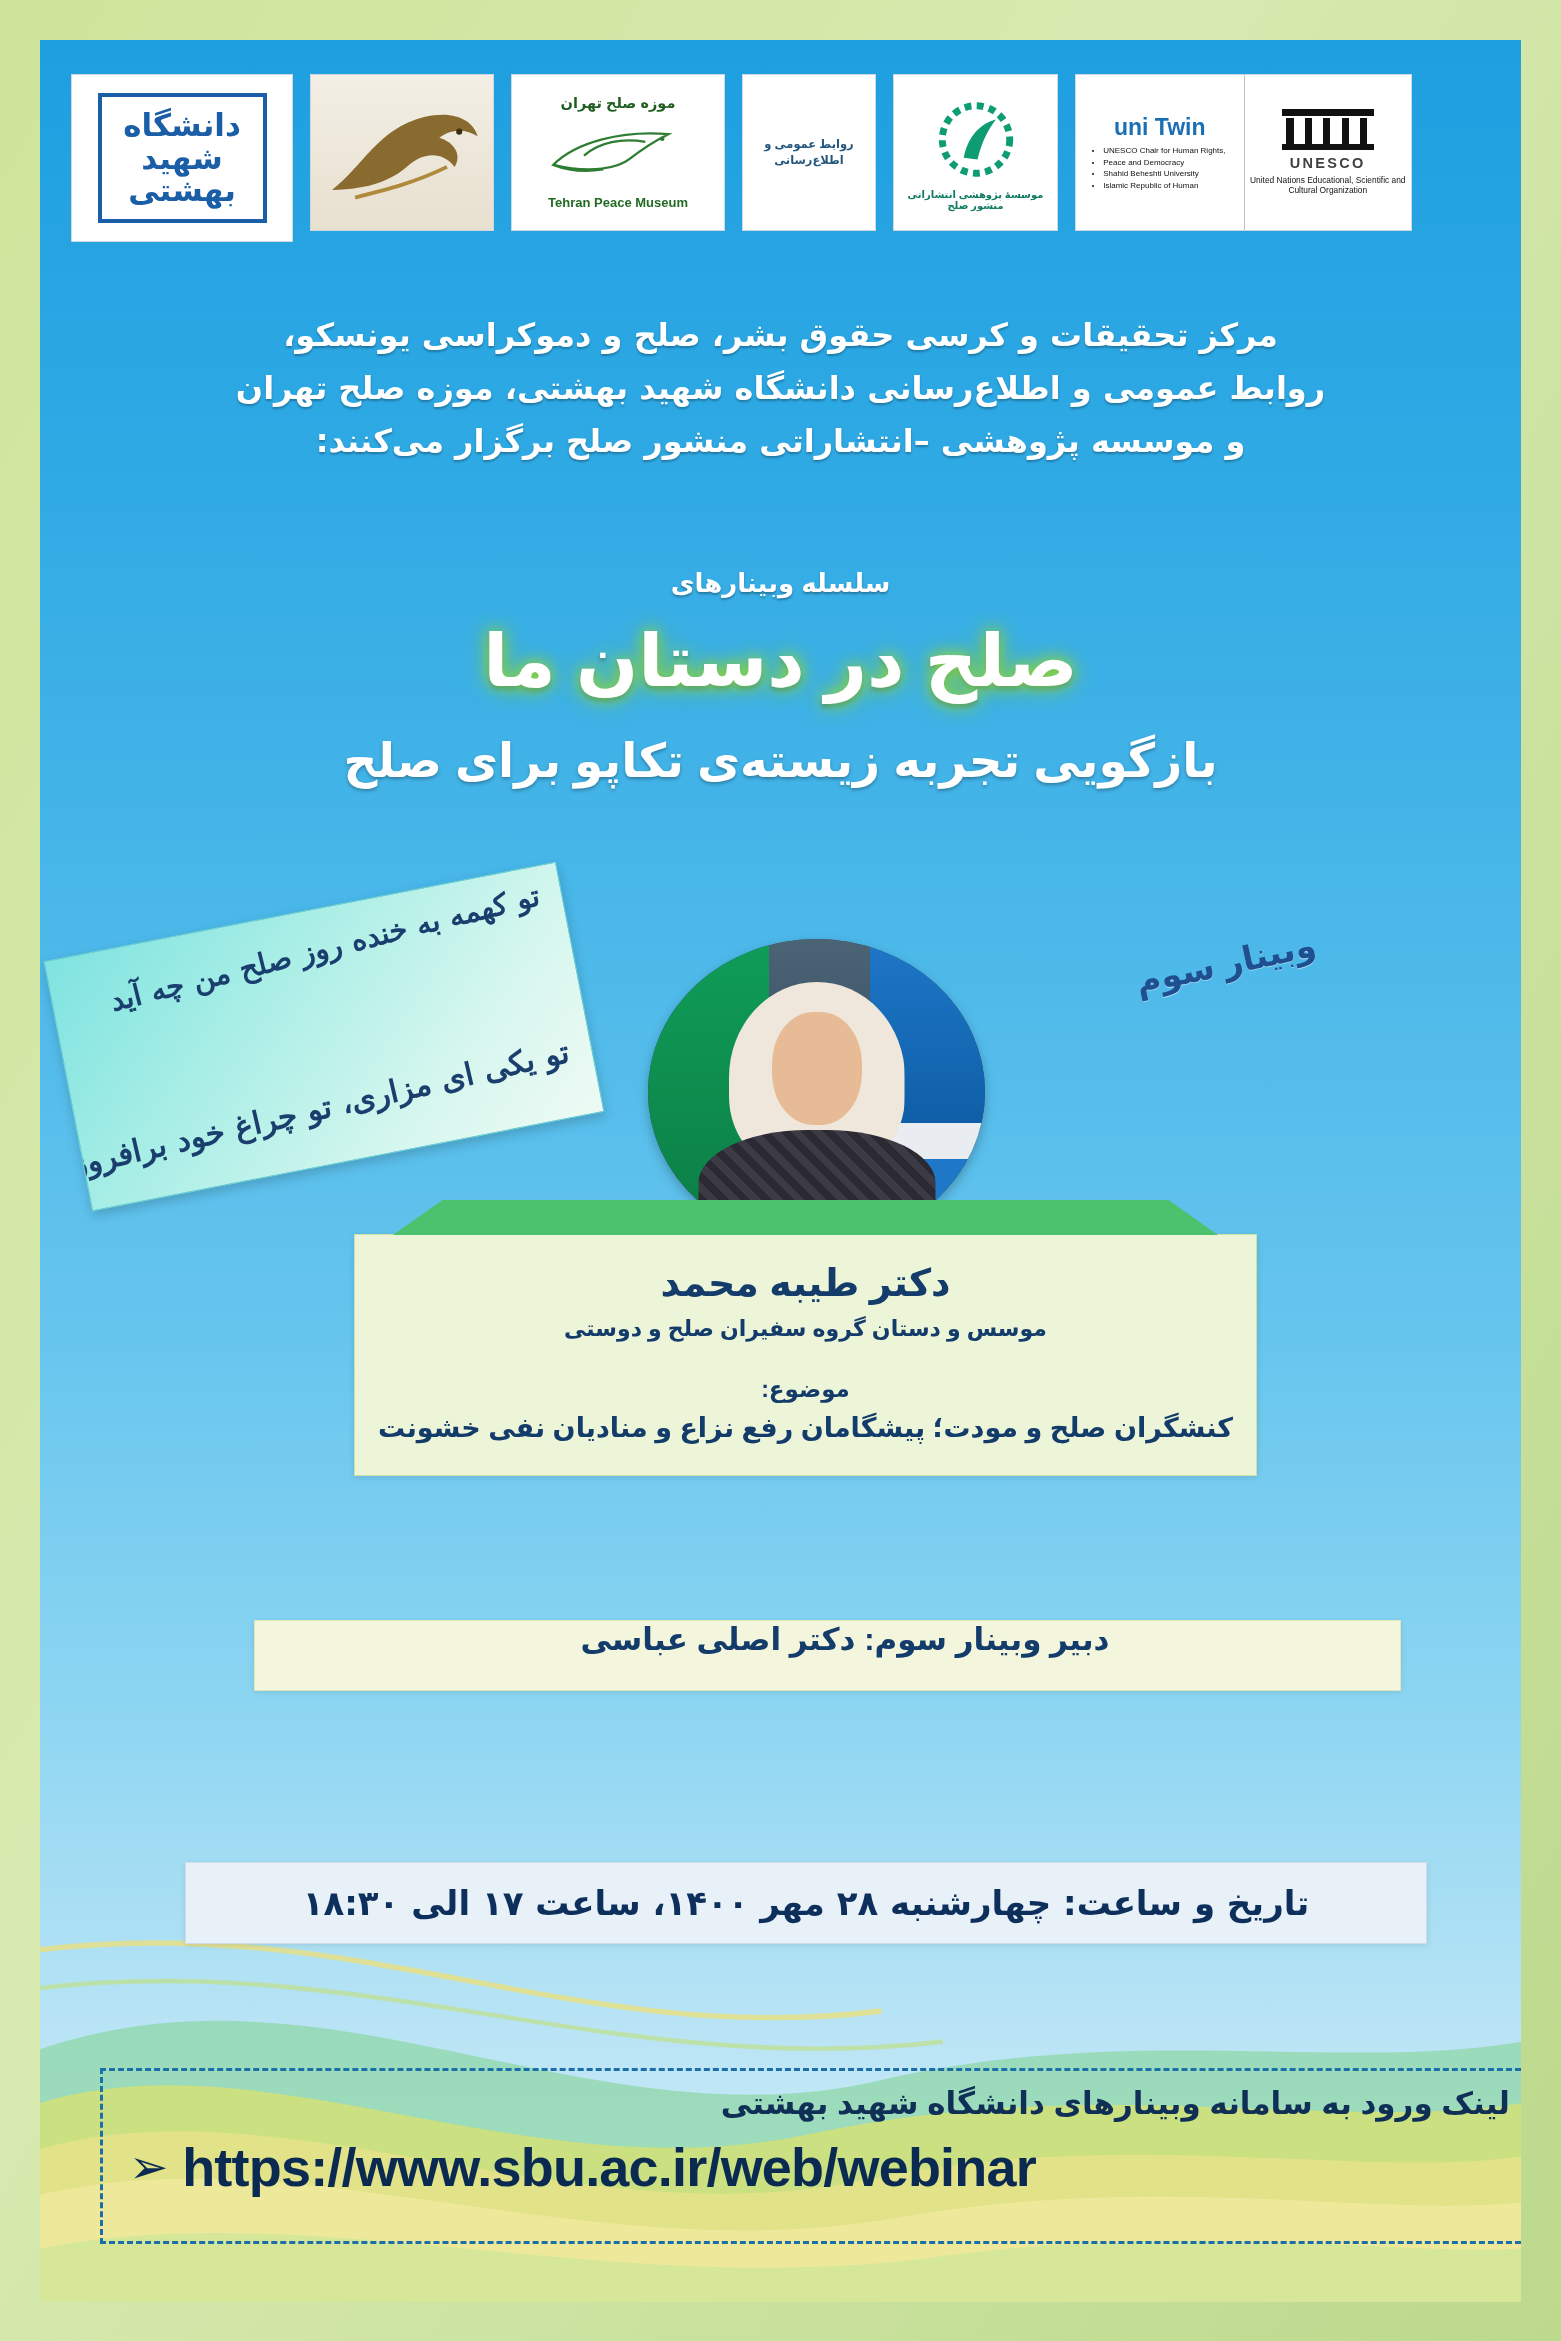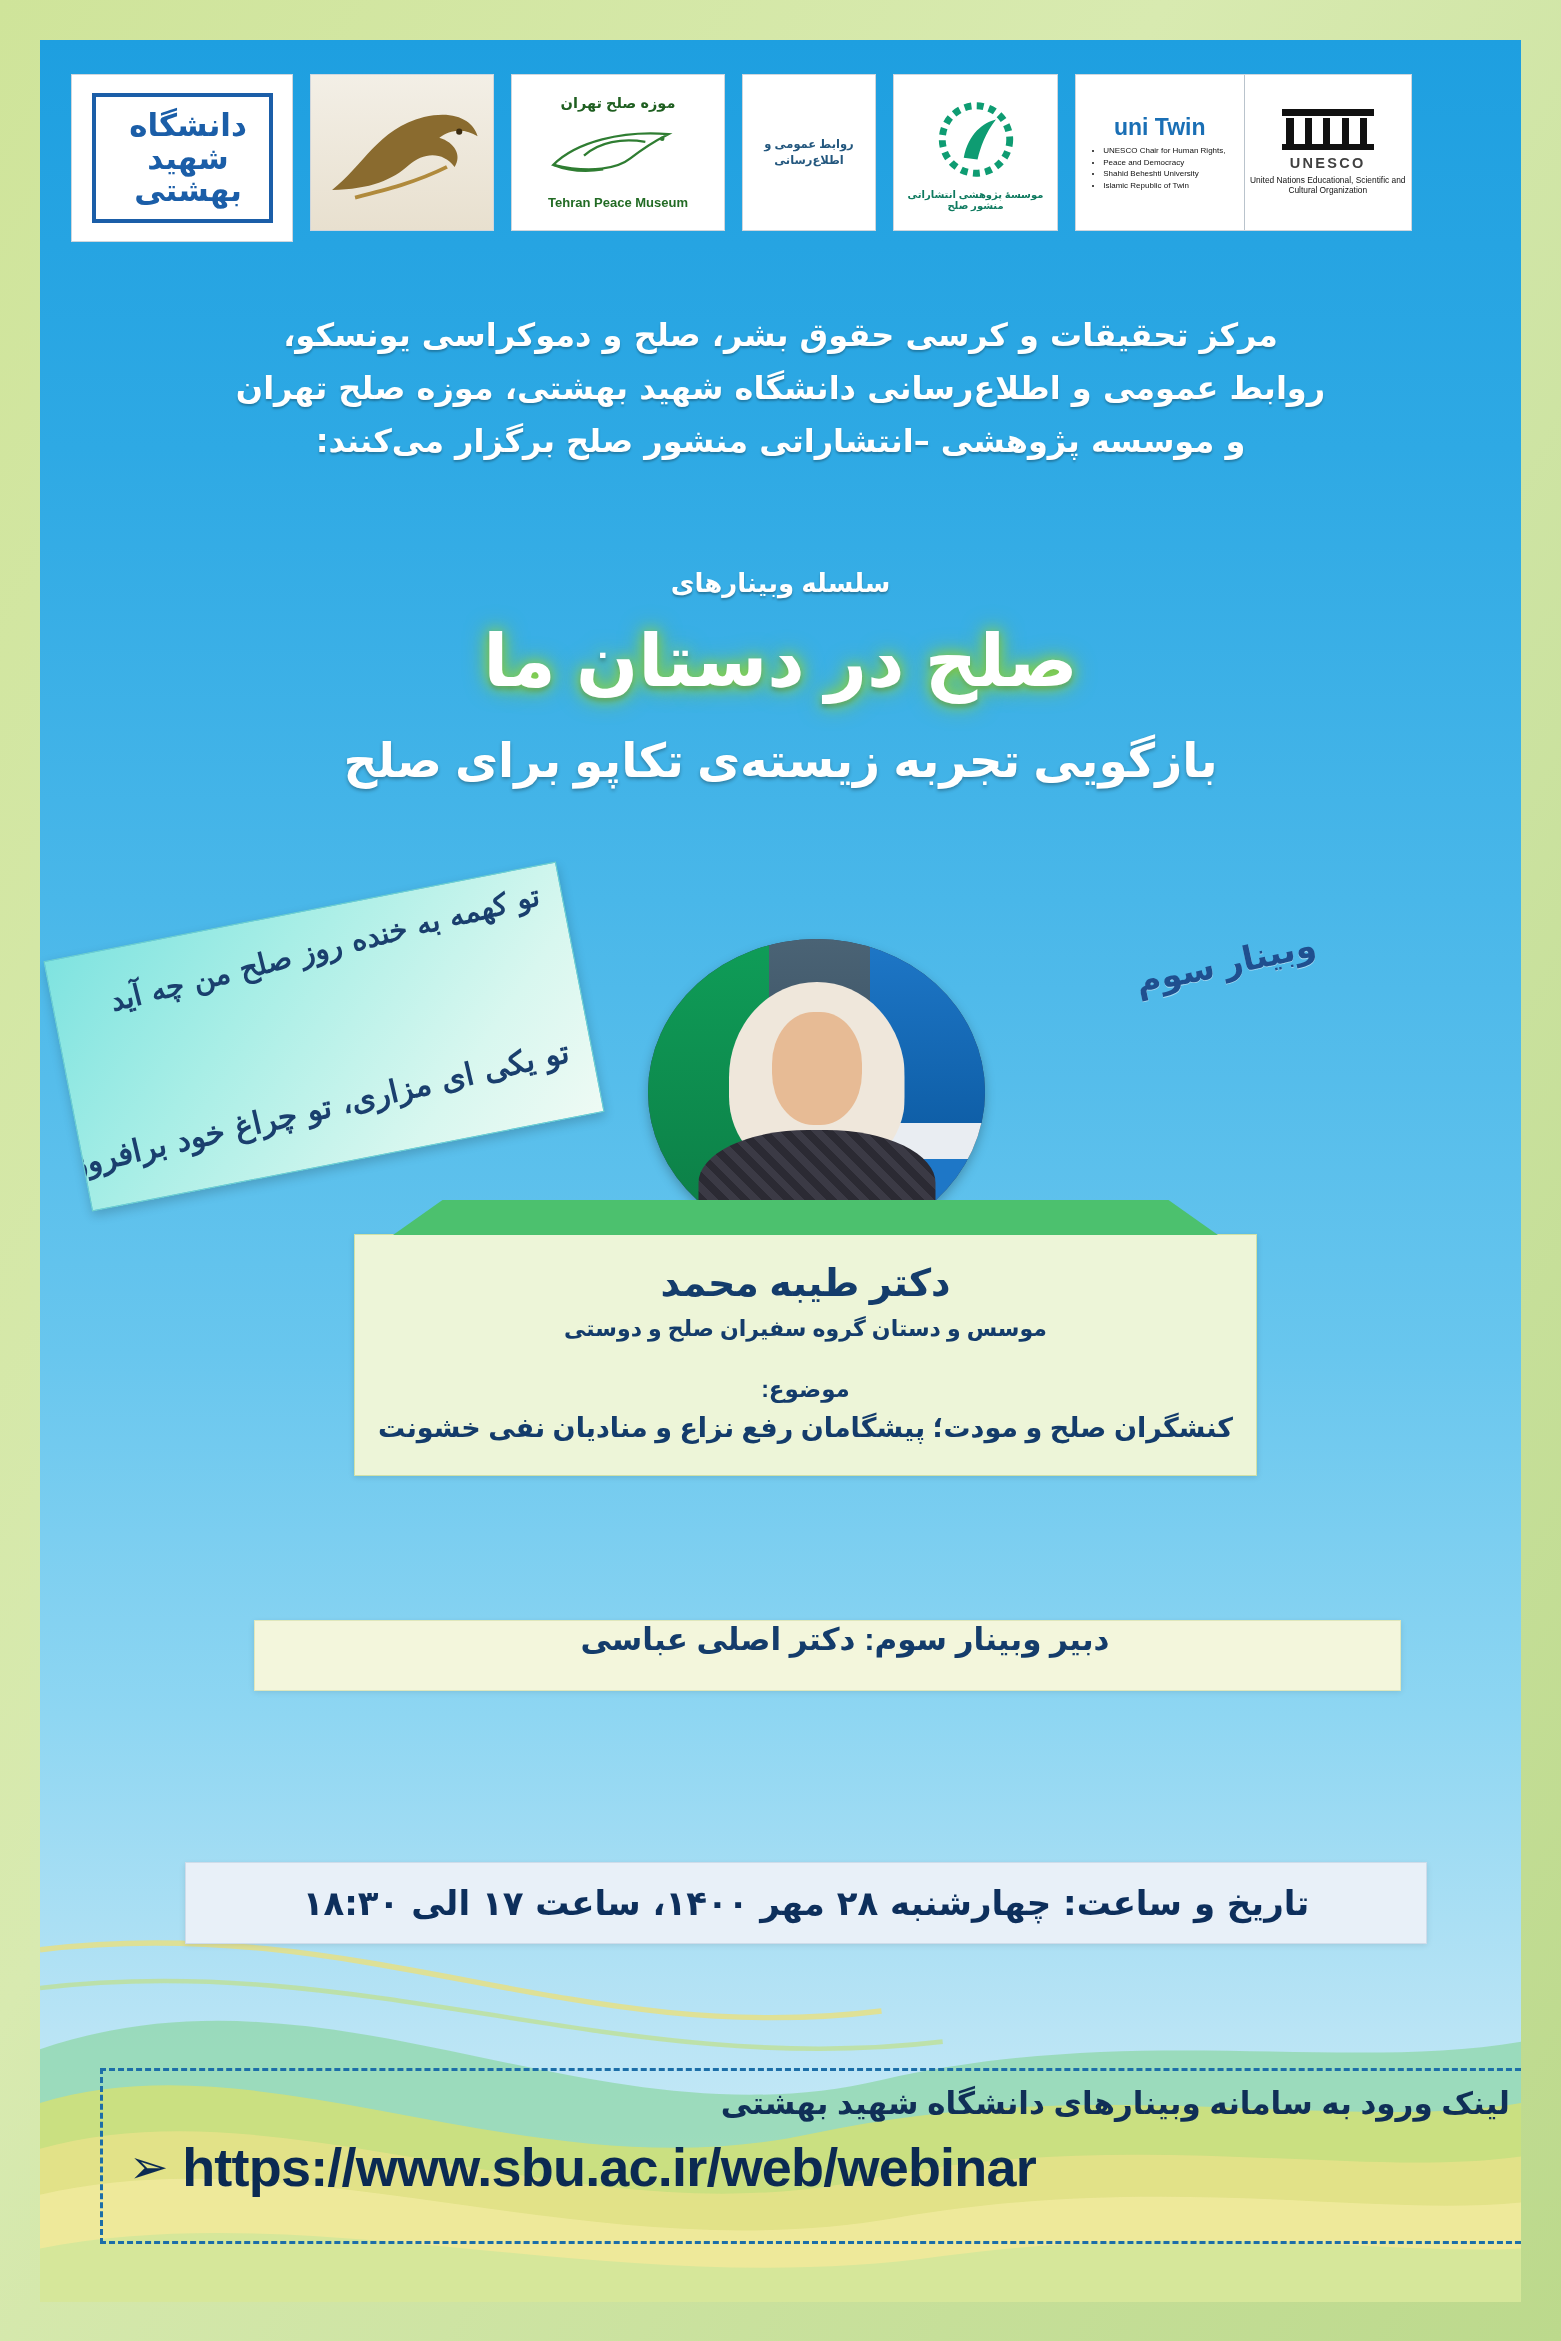--- a/index.html
+++ b/index.html
@@ -75,21 +75,20 @@
     width: 161px; height: 122px;
     border: 4.6px solid #1b5ea8;
     color: #1b5ea8;
     font-family: "DejaVu Sans", sans-serif;
     font-weight: bold;
     font-size: 31px;
     line-height: 1.05;
     display: flex; align-items: center; justify-content: center;
     text-align: center;
     letter-spacing: -1.5px;
-    padding-left: 12px;
   }
   .simorgh-art {
     width: 100%; height: 100%;
     background: linear-gradient(180deg,#f3efe6 0%, #e8e0cf 100%);
     position: relative;
   }
   .tpm-wrap { text-align: center; color: #2f7d32; }
   .tpm-title { font-size: 14.5px; font-weight: bold; color: #1f5f21; }
   .tpm-sub { font-size: 13px; font-weight: bold; color: #226b24; margin-top: 3.1px; }
   .pr-wrap { text-align: center; color: #23577e; font-size: 11.5px; font-weight: bold; line-height: 1.35; }
@@ -427,21 +426,21 @@
 Educational, Scientific and
 Cultural Organization</div>
           </div>
           <div class="unesco-right">
             <div class="unitwin">uni Twin</div>
             <div class="unesco-chair">
               <ul>
                 <li>UNESCO Chair for Human Rights,</li>
                 <li>Peace and Democracy</li>
                 <li>Shahid Beheshti University</li>
-                <li>Islamic Republic of Twin</li>
+                <li>Islamic Republic of Human</li>
               </ul>
             </div>
           </div>
         </div>
       </div>
     </div>
 
     <div class="organizers">
       <div>مرکز تحقیقات و کرسی حقوق بشر، صلح و دموکراسی یونسکو،</div>
       <div>روابط عمومی و اطلاع‌رسانی دانشگاه شهید بهشتی، موزه صلح تهران</div>

